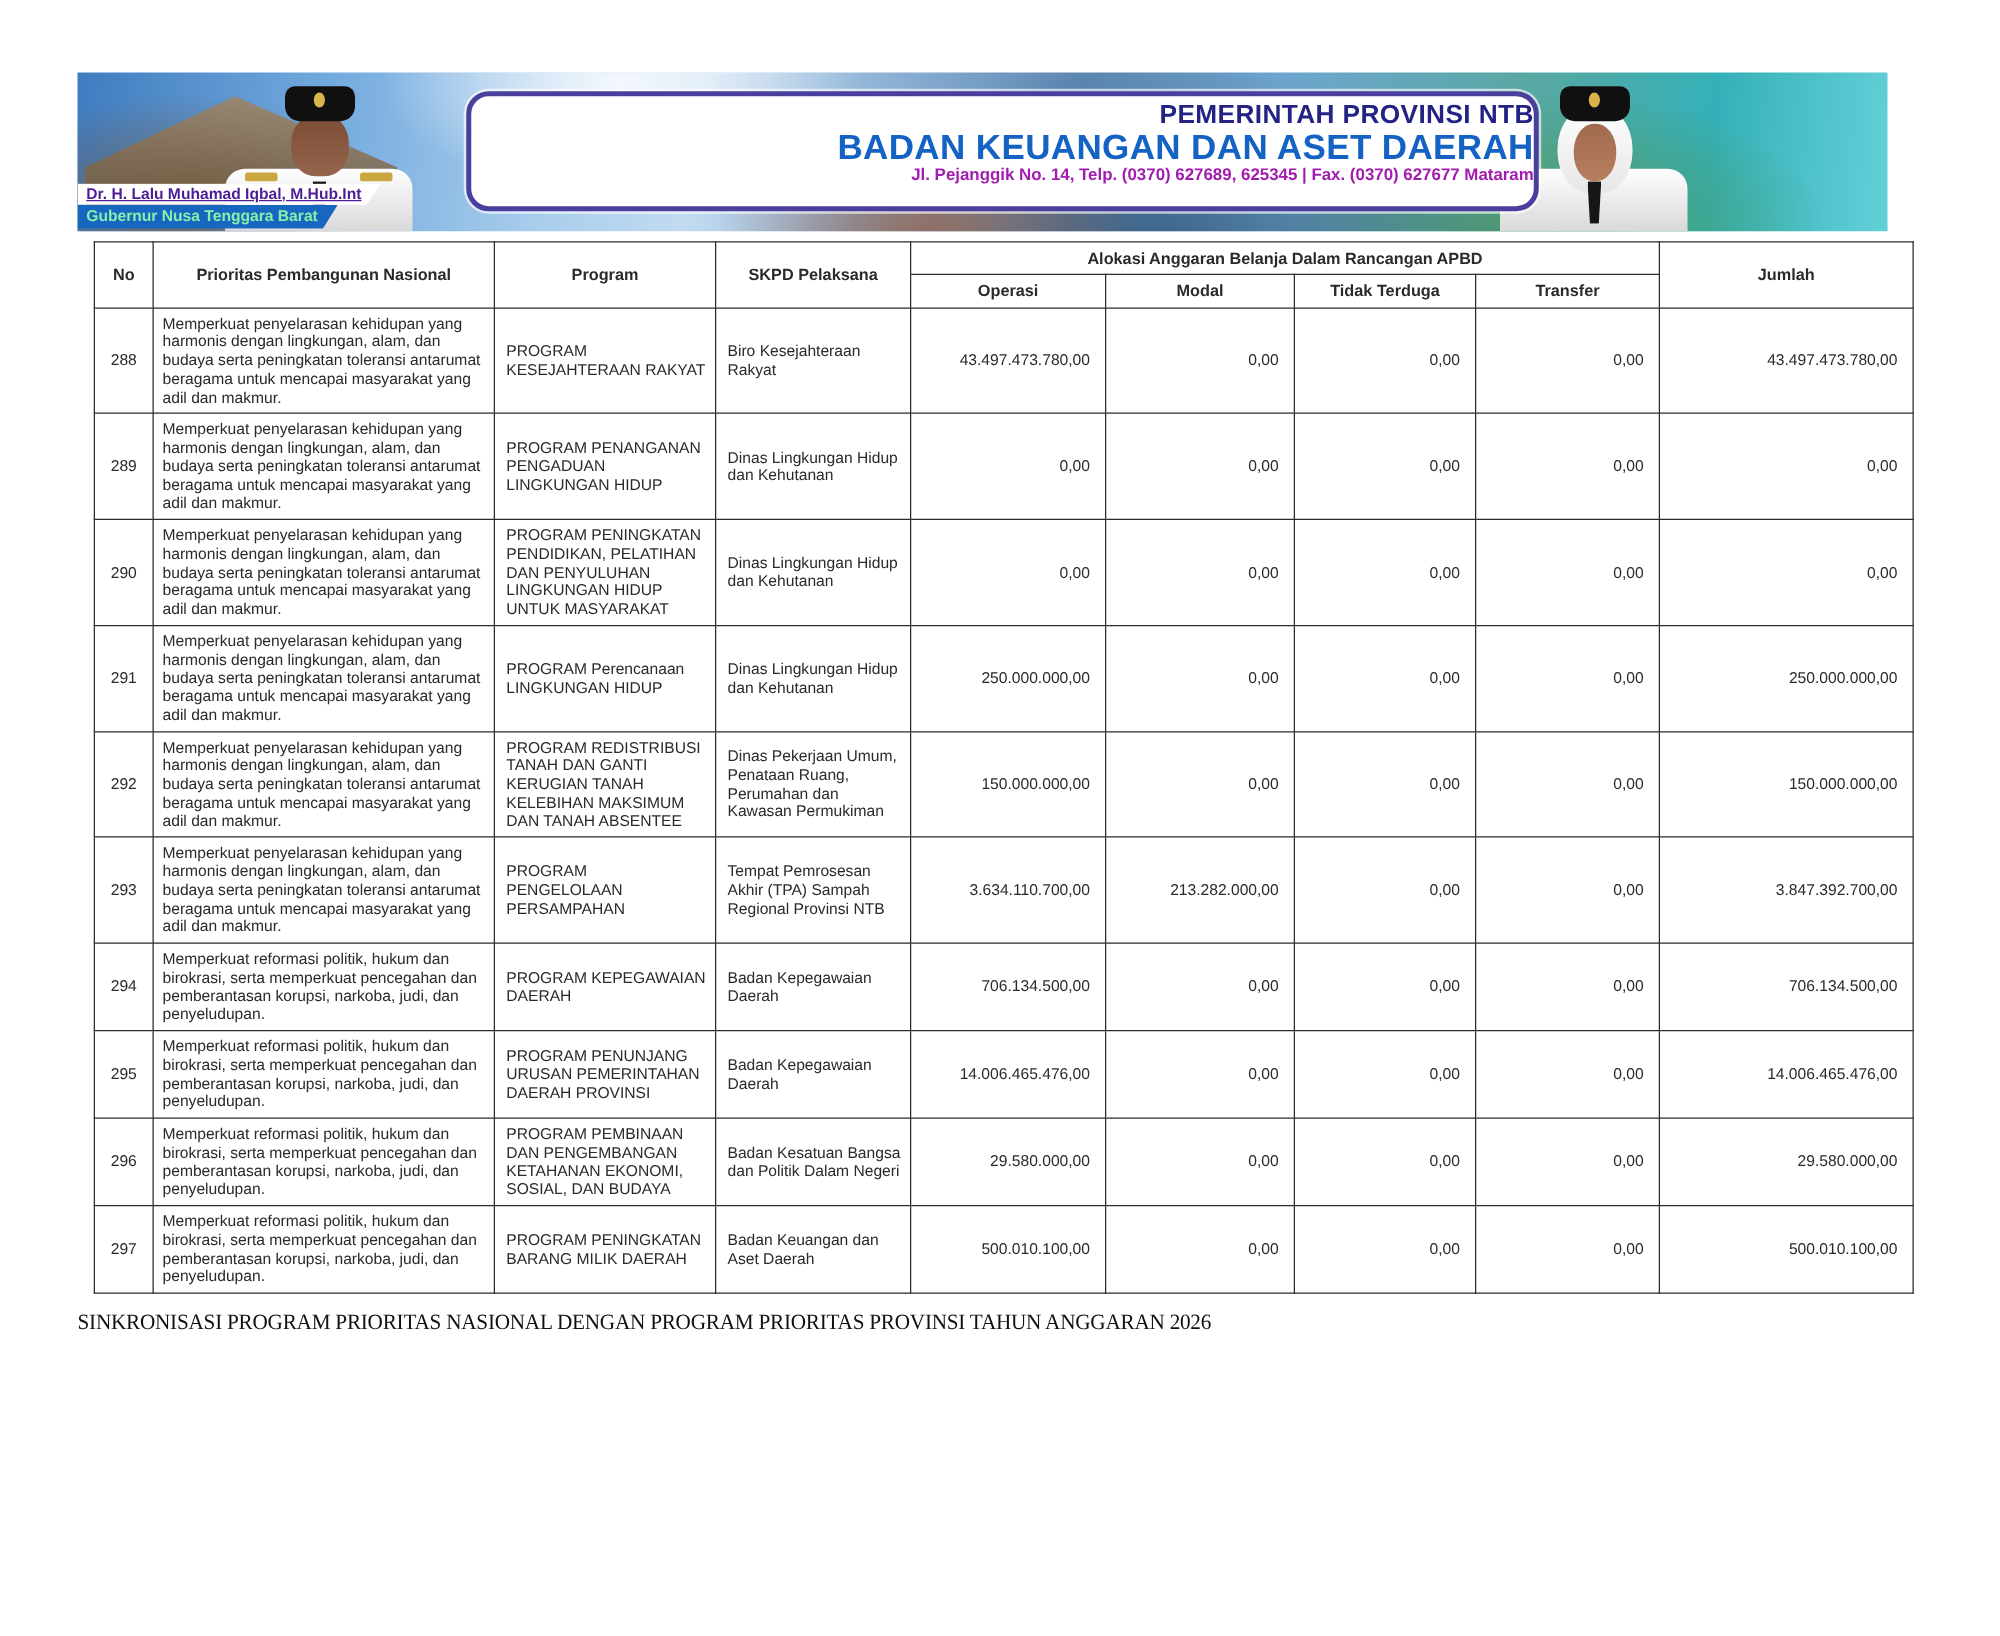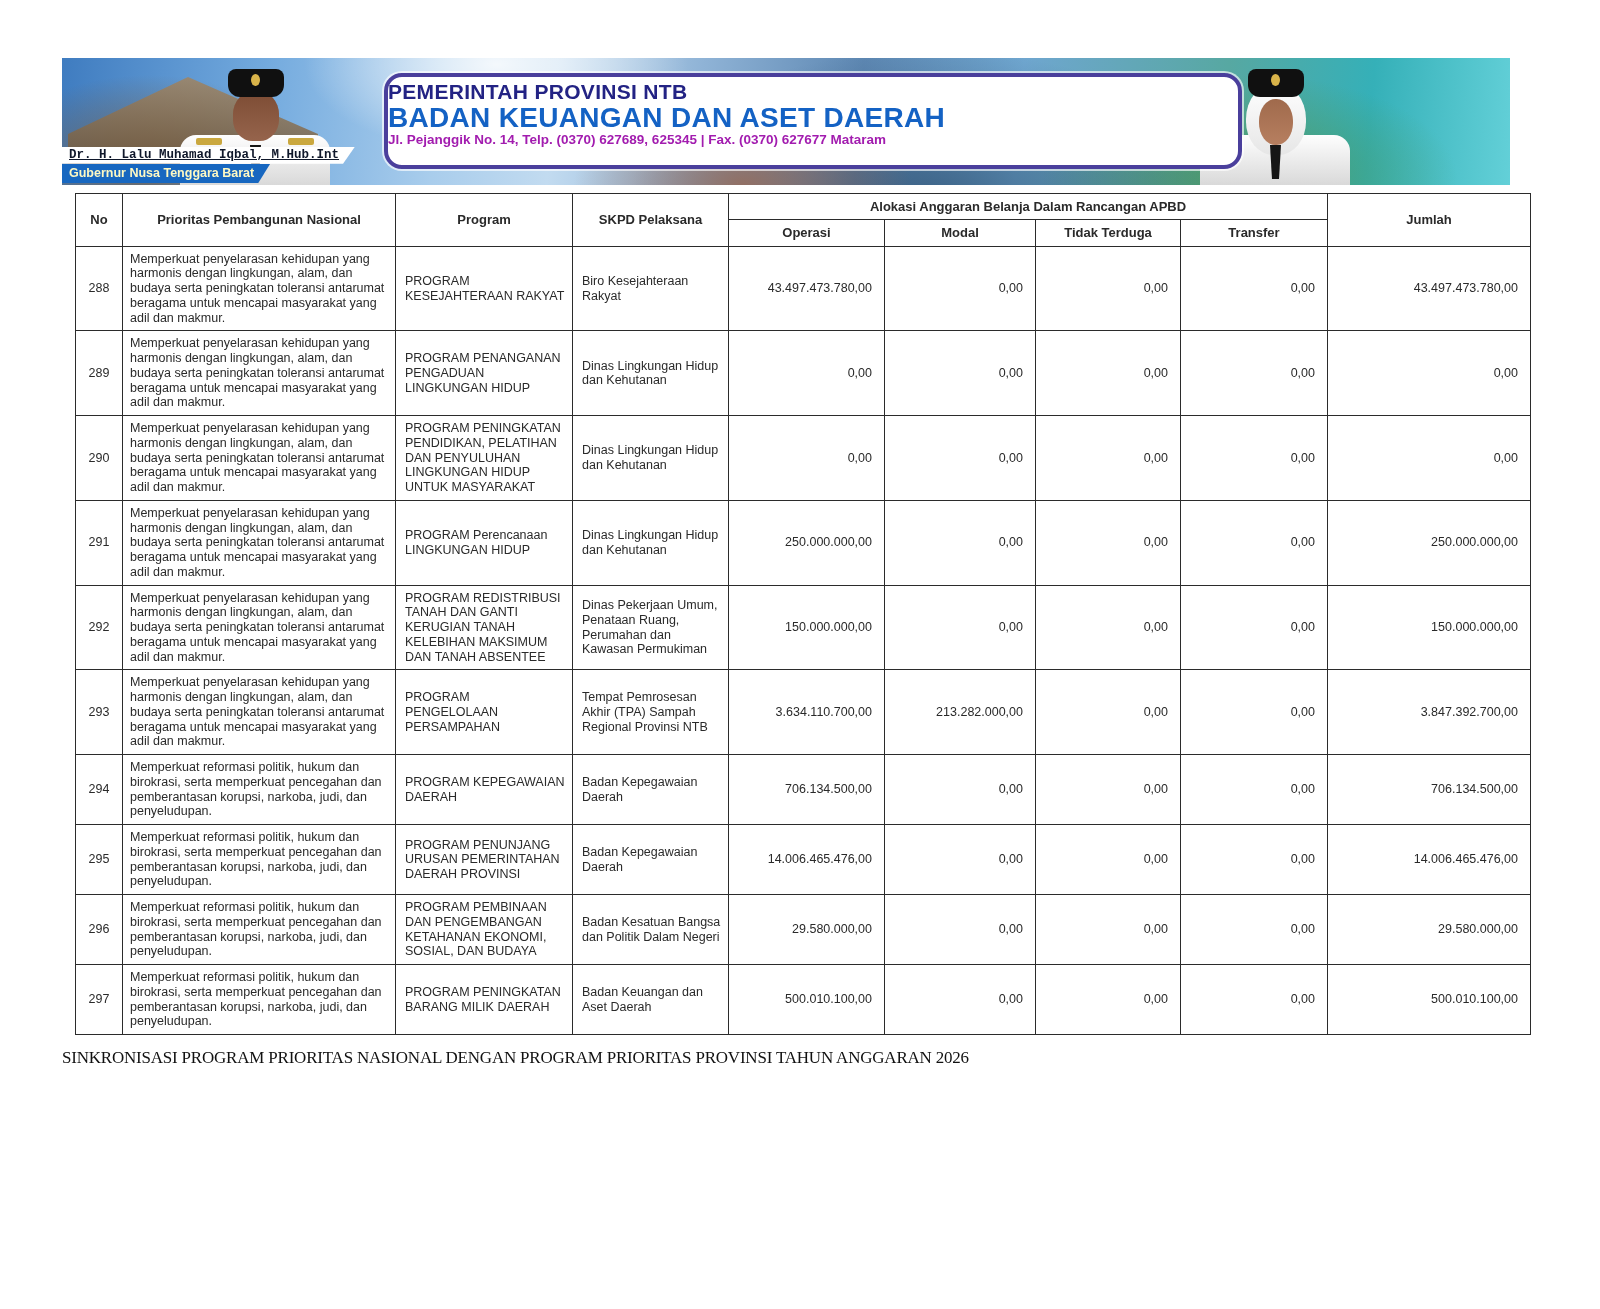--- a/index.html
+++ b/index.html
@@ -39,34 +39,34 @@
   
   .vice-portrait { left:1138px; width:150px; height:120px; }
   .v-hijab { position:absolute; left:46px; top:18px; width:60px; height:72px; background:linear-gradient(#ffffff,#e6e6e6); border-radius:50% 50% 46% 46%; }
   .v-face  { position:absolute; left:59px; top:34px; width:34px; height:46px; background:linear-gradient(#a06a4c,#b77f60); border-radius:48%; }
 
   
   .plate { position:absolute; bottom:2px; font-weight:bold; font-size:12.5px; line-height:1.3; z-index:5; }
   .plate-left  { left:0; }
   .plate-right { right:0; text-align:right; }
   .plate .line1 {
-    display:block; width:max-content; background:#ffffff; color:#0f172a; text-decoration:underline;
-    padding:0 16px 1px 7px; clip-path:polygon(0 0,100% 0,calc(100% - 12px) 100%,0 100%);font-family:Liberation Mono, monospace;
+    display:block; width:max-content; background:#ffffff; color:#4c1d95; text-decoration:underline;
+    padding:0 16px 1px 7px; clip-path:polygon(0 0,100% 0,calc(100% - 12px) 100%,0 100%);
   }
   .plate .line2 {
-    display:block; width:max-content; background:#1767c0; color:#fef9c3;
+    display:block; width:max-content; background:#1767c0; color:#86efac;
     padding:1px 16px 2px 7px; clip-path:polygon(0 0,100% 0,calc(100% - 12px) 100%,0 100%);
   }
   .plate-right .line1 { margin-left:auto; padding:0 7px 1px 16px; clip-path:polygon(12px 0,100% 0,100% 100%,0 100%); }
   .plate-right .line2 { margin-left:auto; padding:1px 7px 2px 16px; clip-path:polygon(12px 0,100% 0,100% 100%,0 100%); }
 
   
   .center-box {
-    position:absolute; left:322px; top:15px; width:858px; height:96px; background:#ffffff;
-    border:4px solid #4a3f9c; border-radius:18px; text-align:left; z-index:4;
+    position:absolute; left:311px; top:15px; width:858px; height:96px; background:#ffffff;
+    border:4px solid #4a3f9c; border-radius:18px; text-align:right; z-index:4;
     box-shadow:0 0 0 2px rgba(255,255,255,.65);
     padding-top:3px;
   }
   .gov-line    { font-size:21px; font-weight:800; color:#232384; letter-spacing:.3px; line-height:1.1; }
   .agency-line { font-size:28px; font-weight:800; color:#1462c4; letter-spacing:.3px; line-height:1.05; }
   .addr-line, .contact-line { font-size:13.5px; font-weight:700; color:#a21caf; line-height:1.25; }
 
   
   .budget-table {
     margin:8px 0 0 75px; width:1455px;

